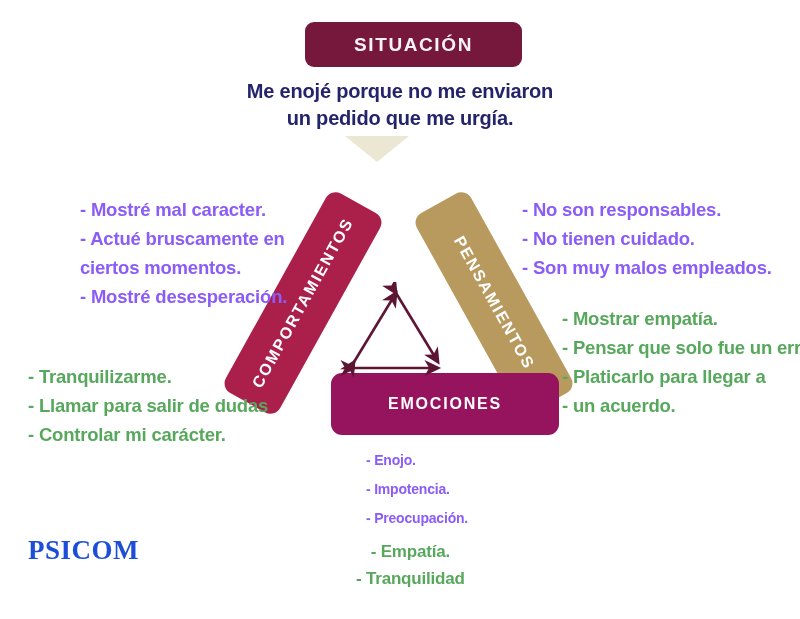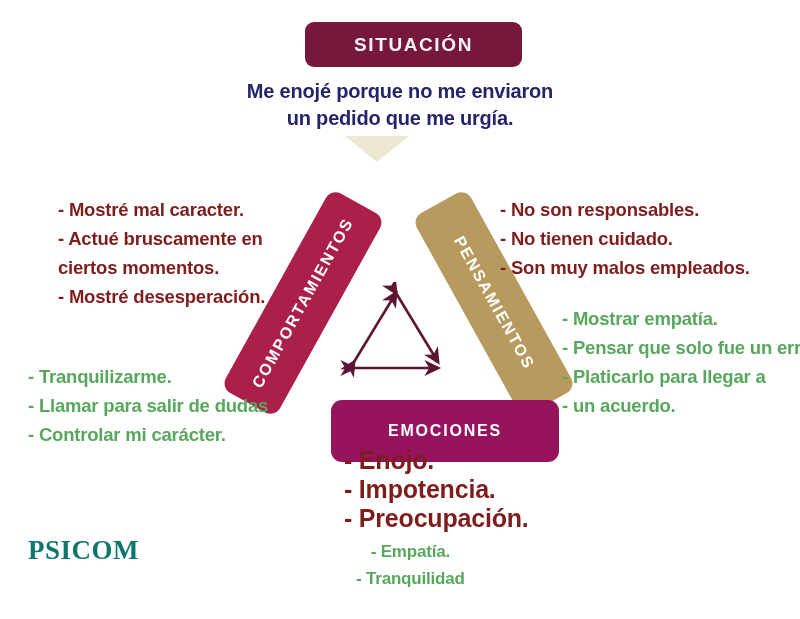--- a/index.html
+++ b/index.html
@@ -95,40 +95,39 @@
     font-size: 16px;
   }
   .bar-emotions {
     left: 331px;
     top: 373px;
     width: 228px;
     height: 62px;
     background: #96135E;
     border-radius: 11px;
     font-size: 16px;
-    margin-top: 27px;
   }
 
   
   .inner-arrows {
     position: absolute;
     left: 340px;
     top: 282px;
     width: 112px;
     height: 96px;
   }
 
   
   .txt-block {
     position: absolute;
     font-weight: bold;
     letter-spacing: -0.2px;
   }
   .txt-line { white-space: nowrap; }
-  .navy { color: #7f1d1d; }
+  .navy { color: #8b5cf6; margin-left: 22px; }
   .green { color: #57A85C; }
 
   .block-behaviors-neg {
     left: 58px;
     top: 195px;
     font-size: 18.5px;
     line-height: 29px;
   }
   .block-behaviors-neg .txt-line { white-space: normal; width: 245px; }
 
@@ -150,38 +149,38 @@
   .block-thoughts-pos {
     left: 562px;
     top: 304px;
     font-size: 18.5px;
     line-height: 29px;
   }
 
   .block-emotions-neg {
     left: 344px;
     top: 446px;
-    font-size: 25px;
+    font-size: 14px;
     line-height: 29px;
   }
 
   .block-emotions-pos {
     left: 356px;
     top: 538px;
     font-size: 17px;
     line-height: 27px;
     text-align: center;
   }
 
   
   .psicom {
     position: absolute;
     left: 28px;
     top: 535px;
-    color: #0f766e;
+    color: #1d4ed8;
     font-family: "Liberation Serif", serif;
     font-weight: bold;
     font-size: 27px;
     letter-spacing: 0.5px;
   }
 </style>
 </head>
 <body>
 
 <div id="stage">

